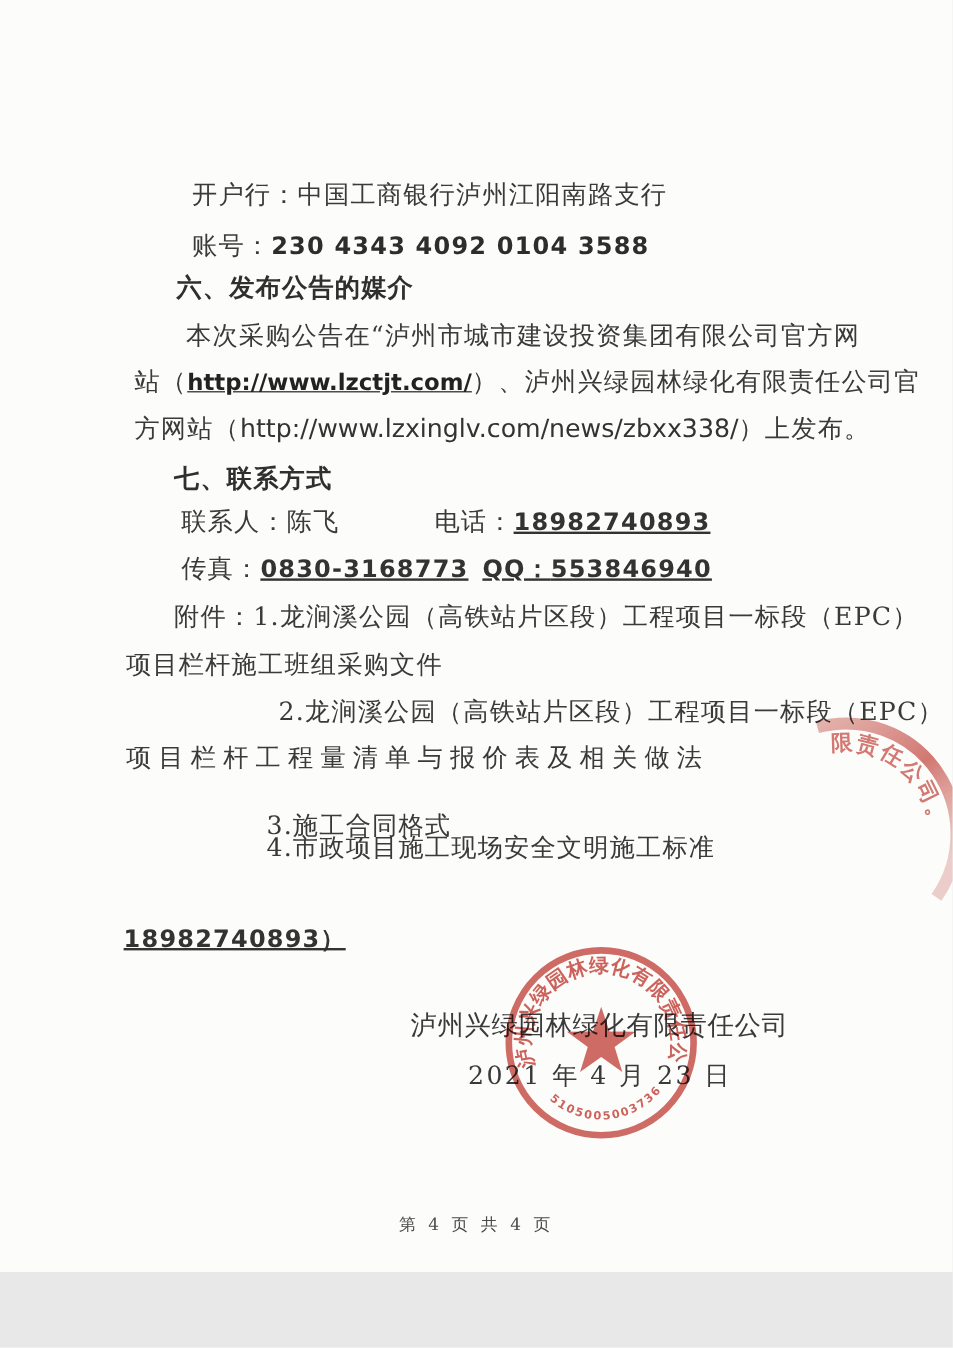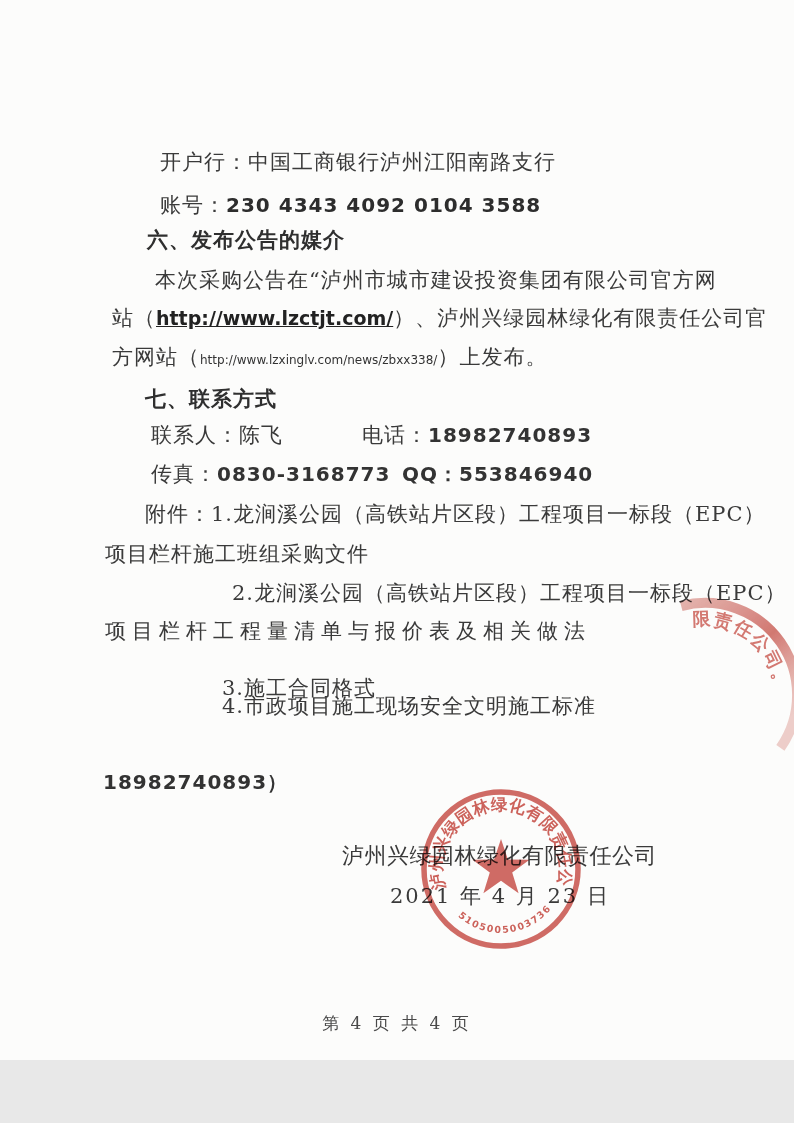--- a/index.html
+++ b/index.html
@@ -24,44 +24,45 @@
     font-family:"DejaVu Sans","Liberation Sans",sans-serif;
     font-weight:700;
     color:#2d2d2d;
     font-size:20px;
   }
   .num-reg{
     font-family:"DejaVu Sans","Liberation Sans",sans-serif;
     font-weight:600;
     color:#333;
     font-size:20px;
+    text-decoration:underline;
   }
   .url-bold{
     font-family:"DejaVu Sans","Liberation Sans",sans-serif;
     font-weight:700;
     color:#222;
     font-size:19px;
     text-decoration:underline;
     letter-spacing:0;
   }
   .url-reg{
     font-family:"DejaVu Sans","Liberation Sans",sans-serif;
     font-weight:500;
     color:#333;
-    font-size:12px;
+    font-size:21px;
     letter-spacing:0;
   }
   .spaced6{letter-spacing:6px;}
   .spaced7{letter-spacing:7px;}
   .footer{
     position:absolute;
     left:0;right:0;
     top:1012px;
     text-align:center;
-    font-size:17px;
+    font-size:14px;
     letter-spacing:3px;
     color:#4a4a4a;
   }
   .seal{
     position:absolute;
     mix-blend-mode:multiply;
   }
   .seal-main{left:415px;top:782px;opacity:.88;}
   .seal-edge{left:600px;top:575px;opacity:.8;}
   .seal-ring-text{

